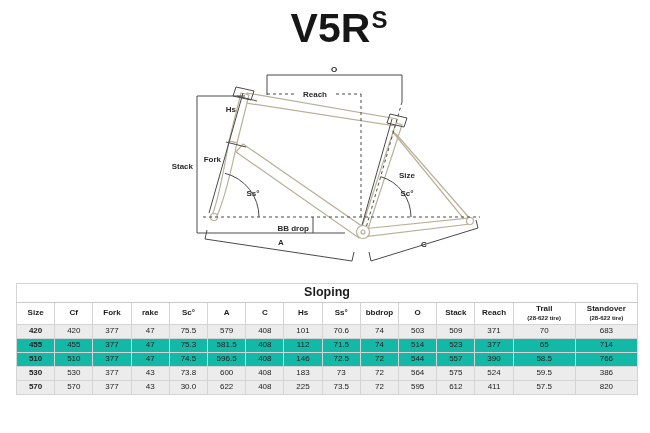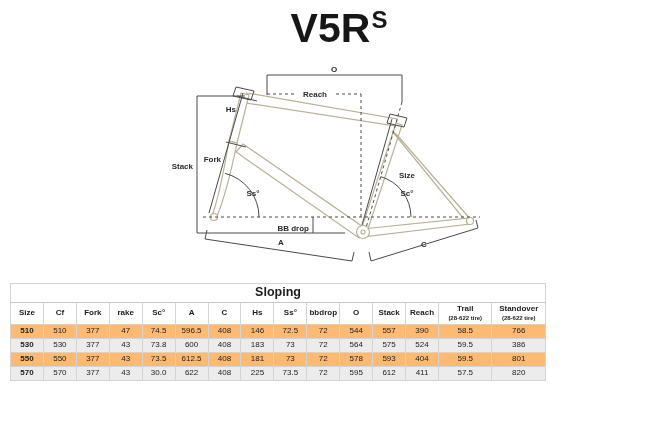--- a/index.html
+++ b/index.html
@@ -5,21 +5,21 @@
   *{box-sizing:border-box}
   html,body{margin:0;padding:0}
   body{width:650px;height:433px;background:#ffffff;font-family:"Liberation Sans",sans-serif;color:var(--text,#1c1c1c)}
   .stage{position:relative;width:650px;height:433px;overflow:hidden;background:#fff}
   .logo{position:absolute;top:8px;left:0;width:100%;text-align:center;font-weight:700;font-size:41px;line-height:1;color:#161616;transform:translateX(14px)}
   .logo .sup{display:inline-block;font-size:24px;vertical-align:14px;margin-left:1px}
   .diagram{position:absolute;left:0;top:62px;width:650px;height:215px}
   .g-frame{stroke:var(--frame,#b9b098);stroke-width:1.2;fill:#ffffff}
   .g-meas{stroke:var(--line,#4a4a4a);stroke-width:1;fill:none}
   .g-labels{font-size:8px;font-weight:600;fill:#2b2b2b;stroke:none}
-  .geo{position:absolute;left:10px;top:283px;width:536px;border-collapse:collapse;table-layout:fixed;background:#fdba74;border:1px solid var(--border,#c9c9c9)}
+  .geo{position:absolute;left:16px;top:283px;width:622px;border-collapse:collapse;table-layout:fixed;background:#14b8a6;border:1px solid var(--border,#c9c9c9)}
   .geo th,.geo td{border:1px solid #d4d4d4;text-align:center;vertical-align:middle;padding:0;font-size:8px;line-height:1.1;overflow:hidden;white-space:nowrap}
   .title-row th{height:19px;font-size:12.5px;font-weight:700;background:#fff;border-bottom:1px solid var(--border,#c9c9c9)}
   #header-row th{height:22px;font-weight:700;background:#fff}
   .hl{font-size:8px;font-weight:700}
   .hsub{font-size:6px;font-weight:700;margin-top:1px}
   .geo tbody td{height:14px;color:#222}
   .geo td.b{font-weight:700}
   .geo tr.alt{background:var(--row-alt,#ececec)}
 </style>
 </head>
@@ -145,20 +145,54 @@
             <div class="hl">Trail</div>
             <div class="hsub">(28-622 tire)</div>
           </th>
           <th>
             <div class="hl">Standover</div>
             <div class="hsub">(28-622 tire)</div>
           </th>
         </tr>
     </thead>
     <tbody id="table-body">
+        <tr class="alt">
+          <td class="b">420</td>
+          <td>420</td>
+          <td>377</td>
+          <td>47</td>
+          <td>75.5</td>
+          <td>579</td>
+          <td>408</td>
+          <td>101</td>
+          <td>70.6</td>
+          <td>74</td>
+          <td>503</td>
+          <td>509</td>
+          <td>371</td>
+          <td>70</td>
+          <td>683</td>
+        </tr>
+        <tr>
+          <td class="b">455</td>
+          <td>455</td>
+          <td>377</td>
+          <td>47</td>
+          <td>75.3</td>
+          <td>581.5</td>
+          <td>408</td>
+          <td>112</td>
+          <td>71.5</td>
+          <td>74</td>
+          <td>514</td>
+          <td>523</td>
+          <td>377</td>
+          <td>65</td>
+          <td>714</td>
+        </tr>
         <tr>
           <td class="b">510</td>
           <td>510</td>
           <td>377</td>
           <td>47</td>
           <td>74.5</td>
           <td>596.5</td>
           <td>408</td>
           <td>146</td>
           <td>72.5</td>
@@ -179,37 +213,20 @@
           <td>408</td>
           <td>183</td>
           <td>73</td>
           <td>72</td>
           <td>564</td>
           <td>575</td>
           <td>524</td>
           <td>59.5</td>
           <td>386</td>
         </tr>
-        <tr>
-          <td class="b">550</td>
-          <td>550</td>
-          <td>377</td>
-          <td>43</td>
-          <td>73.5</td>
-          <td>612.5</td>
-          <td>408</td>
-          <td>181</td>
-          <td>73</td>
-          <td>72</td>
-          <td>578</td>
-          <td>593</td>
-          <td>404</td>
-          <td>59.5</td>
-          <td>801</td>
-        </tr>
         <tr class="alt">
           <td class="b">570</td>
           <td>570</td>
           <td>377</td>
           <td>43</td>
           <td>30.0</td>
           <td>622</td>
           <td>408</td>
           <td>225</td>
           <td>73.5</td>

